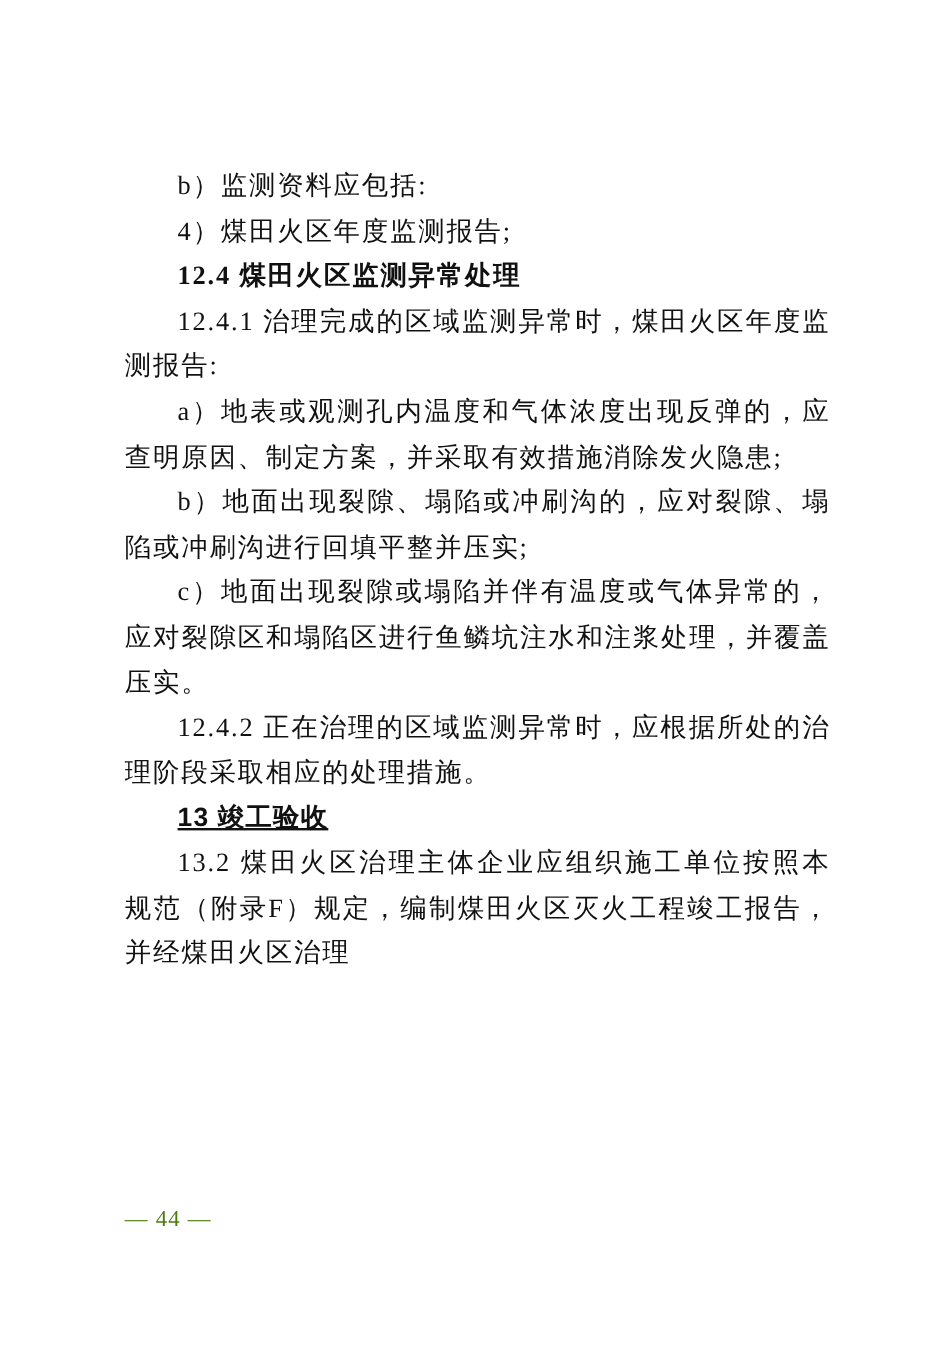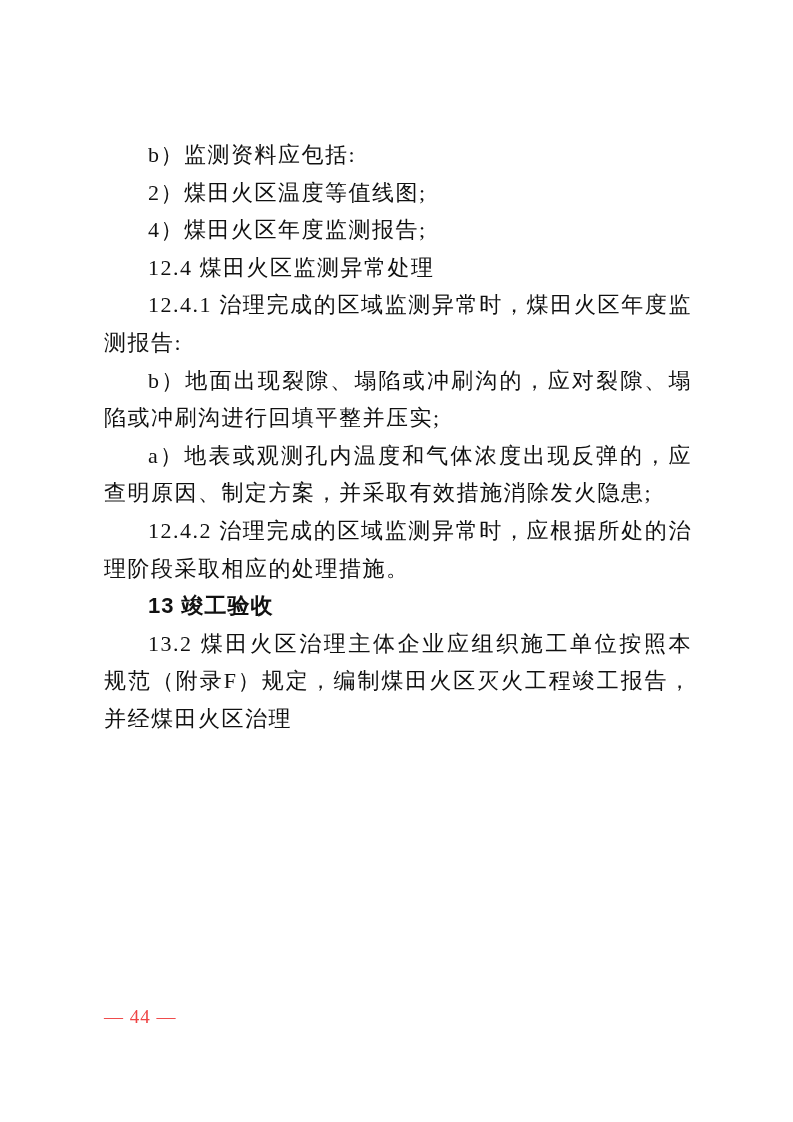--- a/index.html
+++ b/index.html
@@ -31,50 +31,51 @@
     text-align: justify;
     text-justify: inter-ideograph;
     letter-spacing: 1.5px;
   }
   .content p {
     margin: 0;
     padding: 0;
     text-indent: 44px;
   }
   .heading-fangsong {
-    font-weight: normal;
+    font-weight: bold;
   }
   .heading-hei {
     font-family: "Liberation Sans", "DejaVu Sans", sans-serif;
     font-weight: bold;
     letter-spacing: 1px;
+    text-decoration: underline;
   }
   .page-footer {
     position: absolute;
     left: 104px;
     top: 1006px;
     font-size: 19px;
     letter-spacing: 1px;
     font-family: "Liberation Serif", "DejaVu Serif", serif;
-    color: #ef4444;
+    color: #4d7c0f;
   }
 </style>
 </head>
 <body>
 
 <div class="page">
 
   <div class="content">
     <p>b）监测资料应包括:</p>
-    <p>2）煤田火区温度等值线图;</p>
     <p>4）煤田火区年度监测报告;</p>
     <p class="heading-fangsong">12.4 煤田火区监测异常处理</p>
     <p>12.4.1 治理完成的区域监测异常时，煤田火区年度监测报告:</p>
+    <p>a）地表或观测孔内温度和气体浓度出现反弹的，应查明原因、制定方案，并采取有效措施消除发火隐患;</p>
     <p>b）地面出现裂隙、塌陷或冲刷沟的，应对裂隙、塌陷或冲刷沟进行回填平整并压实;</p>
-    <p>a）地表或观测孔内温度和气体浓度出现反弹的，应查明原因、制定方案，并采取有效措施消除发火隐患;</p>
-    <p>12.4.2 治理完成的区域监测异常时，应根据所处的治理阶段采取相应的处理措施。</p>
+    <p>c）地面出现裂隙或塌陷并伴有温度或气体异常的，应对裂隙区和塌陷区进行鱼鳞坑注水和注浆处理，并覆盖压实。</p>
+    <p>12.4.2 正在治理的区域监测异常时，应根据所处的治理阶段采取相应的处理措施。</p>
     <p class="heading-hei">13 竣工验收</p>
     <p>13.2 煤田火区治理主体企业应组织施工单位按照本规范（附录F）规定，编制煤田火区灭火工程竣工报告，并经煤田火区治理</p>
   </div>
 
   <div class="page-footer">— 44 —</div>
 
 </div>
 
 </body></html>

